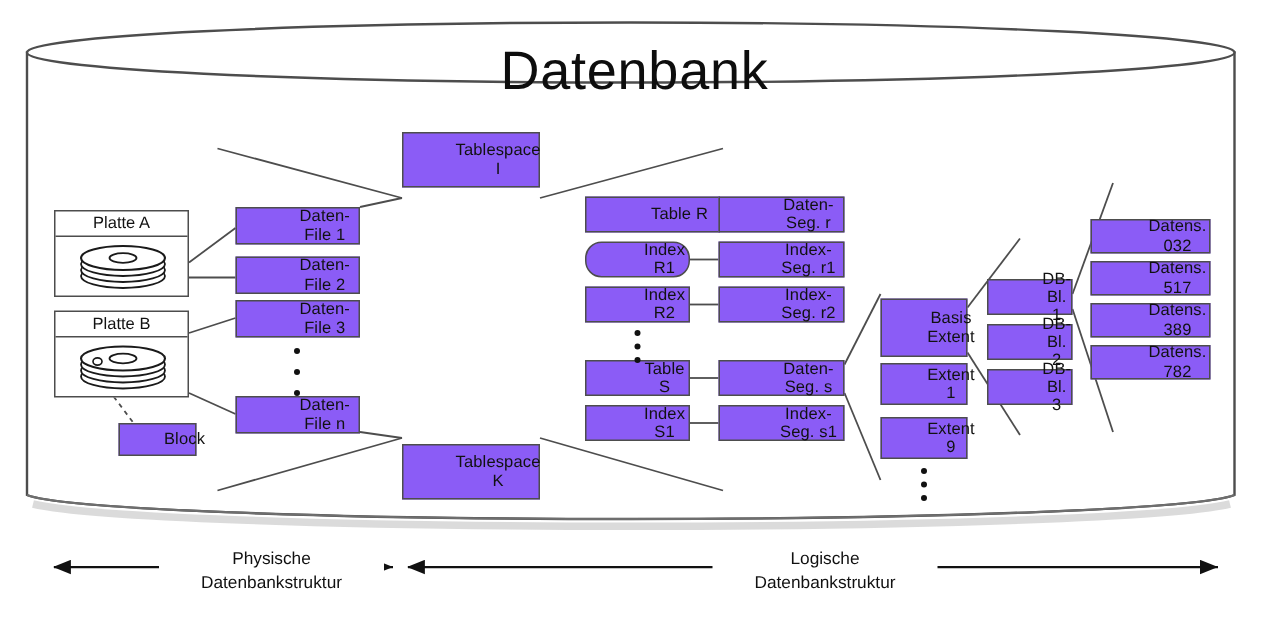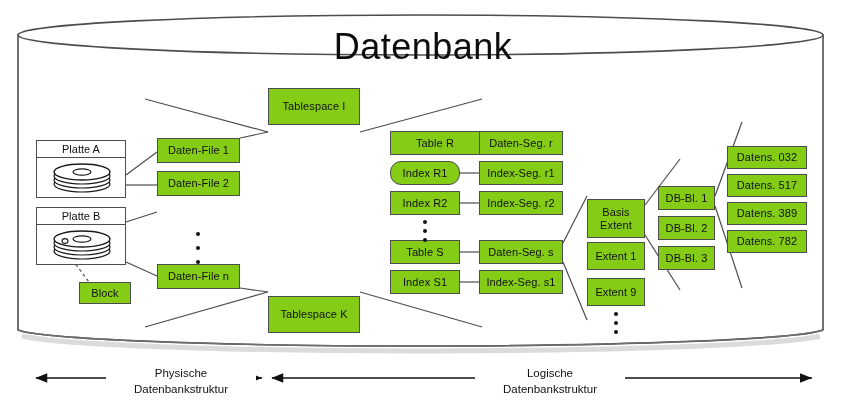--- a/index.html
+++ b/index.html
@@ -20,31 +20,32 @@
   #svg-layer {
     position: absolute;
     left: 0; top: 0;
     width: 846px;
     height: 414px;
   }
   .box {
     position: absolute;
     box-sizing: border-box;
     border: 1.3px solid #4d4d4d;
-    background: #84cc16;
+    background: #8b5cf6;
     display: flex;
     align-items: center;
     justify-content: center;
     text-align: center;
     color: #111111;
     font-size: 11px;
     line-height: 1.12;
     letter-spacing: 0.1px;
     font-family: "Liberation Sans", sans-serif;
     z-index: 5;
+    padding-left: 36px;
   }
   .box.two-line { flex-direction: column; }
 
   .disk-box {
     position: absolute;
     box-sizing: border-box;
     border: 1.3px solid #4d4d4d;
     background: #ffffff;
     z-index: 5;
   }
@@ -208,20 +209,21 @@
         <ellipse cx="45" cy="14" rx="9" ry="3.2" fill="#ffffff" stroke="#1a1a1a" stroke-width="1.2"></ellipse>
         <ellipse cx="28" cy="16" rx="3" ry="2.4" fill="#ffffff" stroke="#1a1a1a" stroke-width="1.1"></ellipse>
       </svg>
     </div>
   </div>
 
   <div class="box" style="left:79px; top:282px; width:52px; height:22px;">Block</div>
 
   <div class="box" style="left:157px; top:138px; width:83px; height:25px;">Daten-File 1</div>
   <div class="box" style="left:157px; top:171px; width:83px; height:25px;">Daten-File 2</div>
+  <div class="box" style="left:157px; top:200px; width:83px; height:25px;">Daten-File 3</div>
   <div class="vdots" style="left:195px; top:232px; width:6px; height:32px;">
     <i></i>
       <i></i>
       <i></i>
   </div>
   <div class="box" style="left:157px; top:264px; width:83px; height:25px;">Daten-File n</div>
 
   <div class="box" style="left:268px; top:88px; width:92px; height:37px;">Tablespace I</div>
   <div class="box" style="left:268px; top:296px; width:92px; height:37px;">Tablespace K</div>
 

